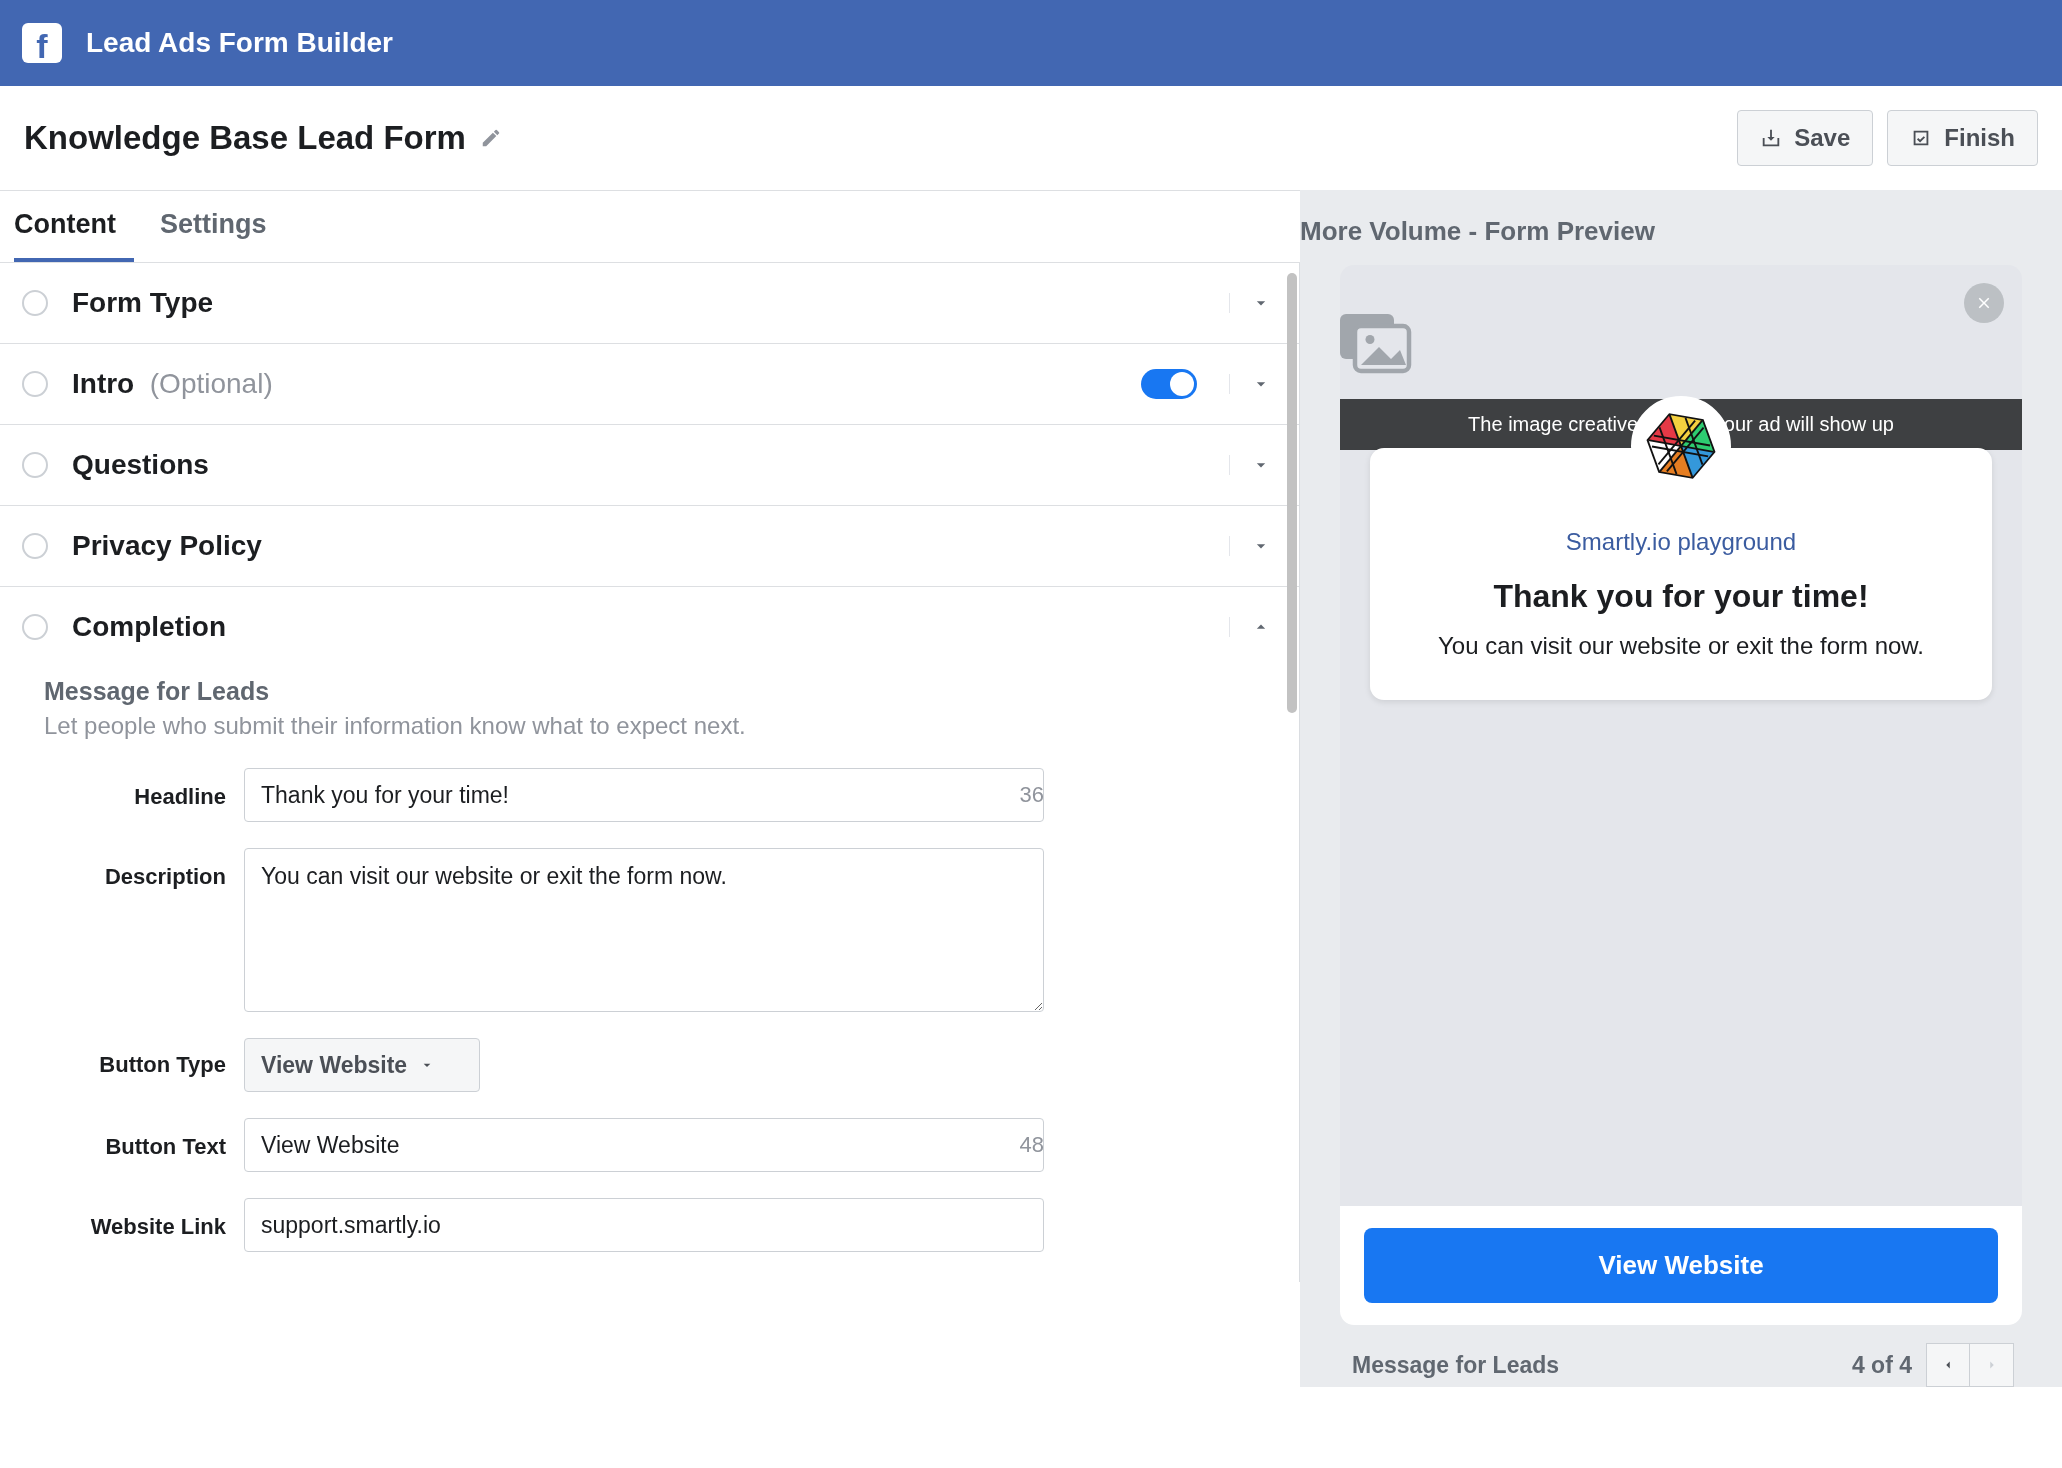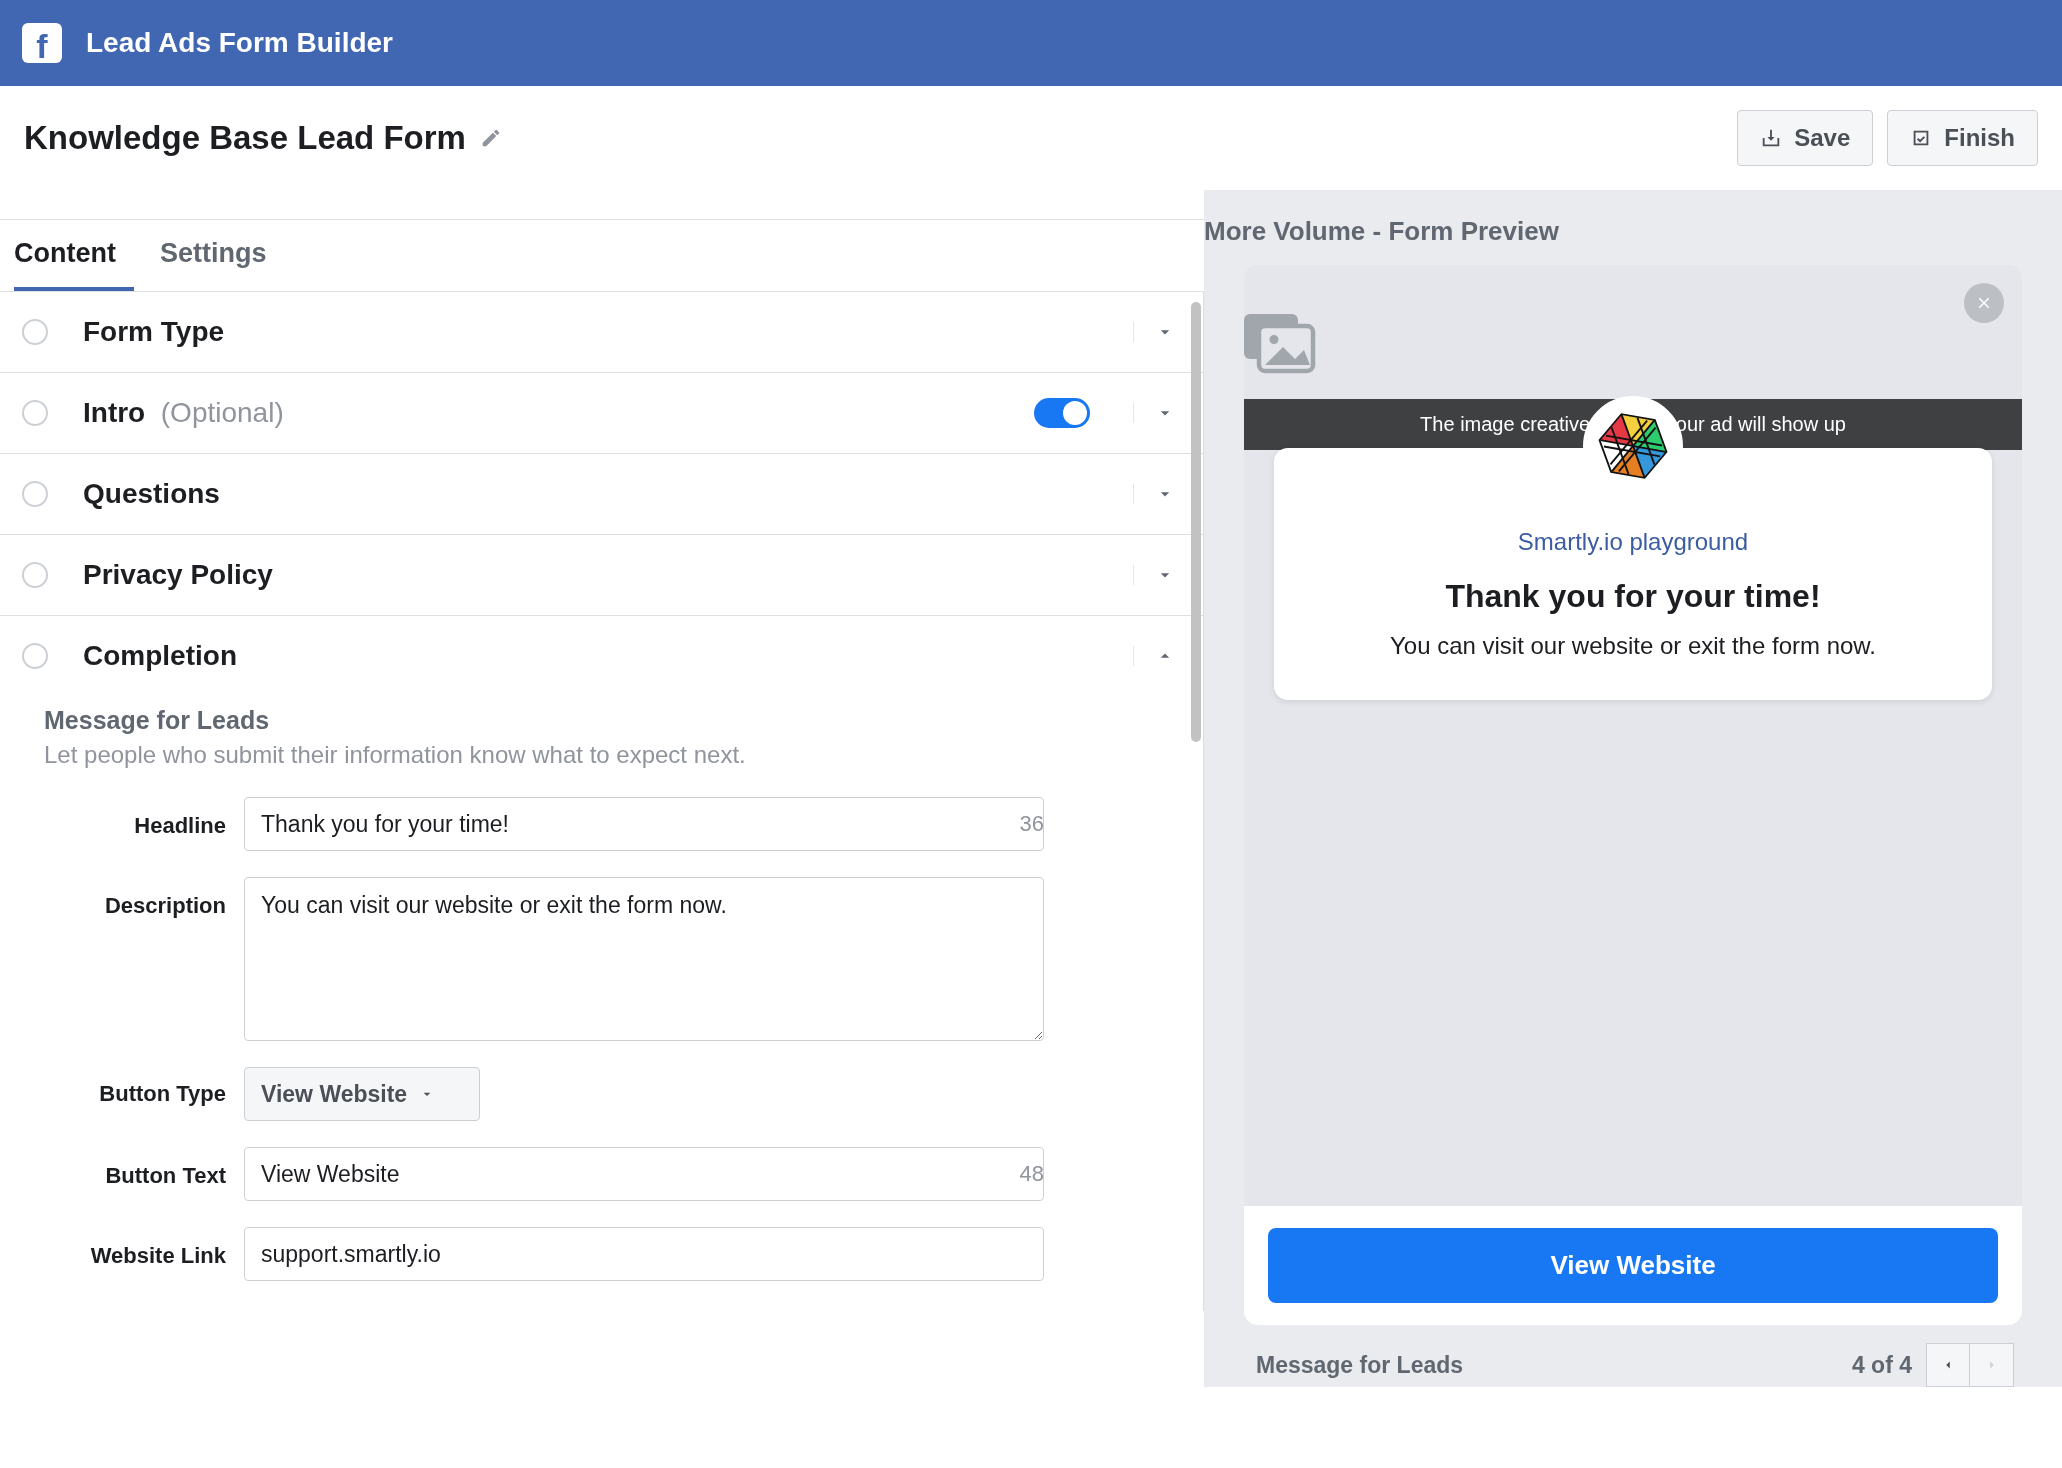--- a/index.html
+++ b/index.html
@@ -55,21 +55,21 @@
     font-size: 24px;
     font-weight: 700;
     color: #4b4f56;
     cursor: pointer;
     margin-left: 14px;
   }
   .btn .ic { margin-right: 12px; display: inline-flex; }
 
   
   .split { display: flex; }
-  .left { width: 1204px; border-top: 1px solid #dddfe2; margin-top: 29px; }
+  .left { width: 1300px; border-top: 1px solid #dddfe2; }
   .right { flex: 1; background: #e9ebee; position: relative; }
 
   
   .tabs {
     display: flex;
     border-bottom: 1px solid #dddfe2;
     padding-left: 14px;
     height: 72px;
     align-items: flex-end;
   }
@@ -92,21 +92,20 @@
     position: absolute; right: 2px; top: 10px;
     width: 10px; height: 440px;
     background: #c2c2c2; border-radius: 5px;
   }
 
   
   .acc {
     display: flex; align-items: center;
     padding: 24px 22px;
     border-bottom: 1px solid #dddfe2;
-    gap: 11px;
   }
   .acc .radio {
     width: 26px; height: 26px; border-radius: 50%;
     border: 2px solid #ccd0d5;
     margin-right: 24px;
     flex-shrink: 0;
   }
   .acc .label { font-size: 28px; font-weight: 700; }
   .acc .label .opt { color: #90949c; font-weight: 400; }
   .acc .chev {

